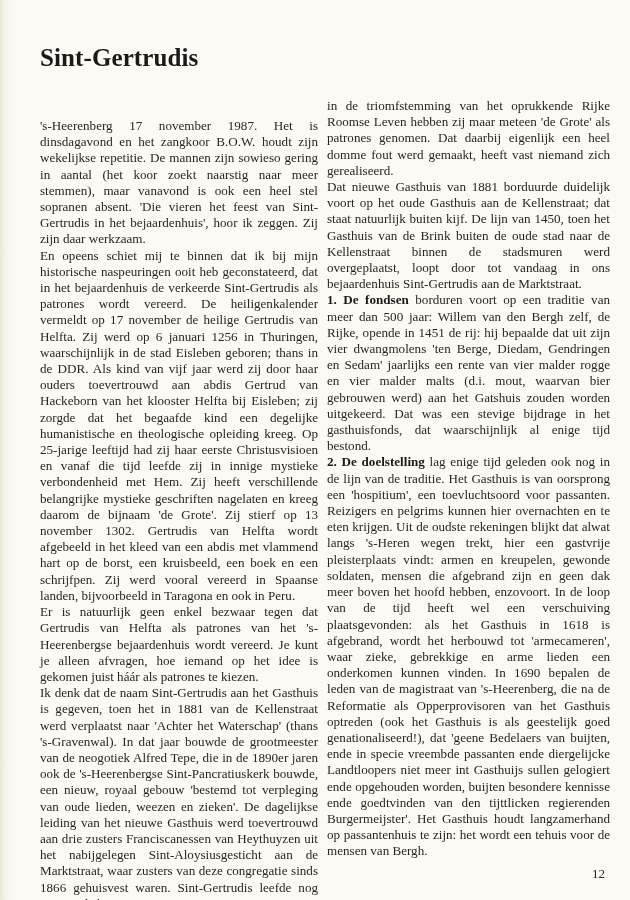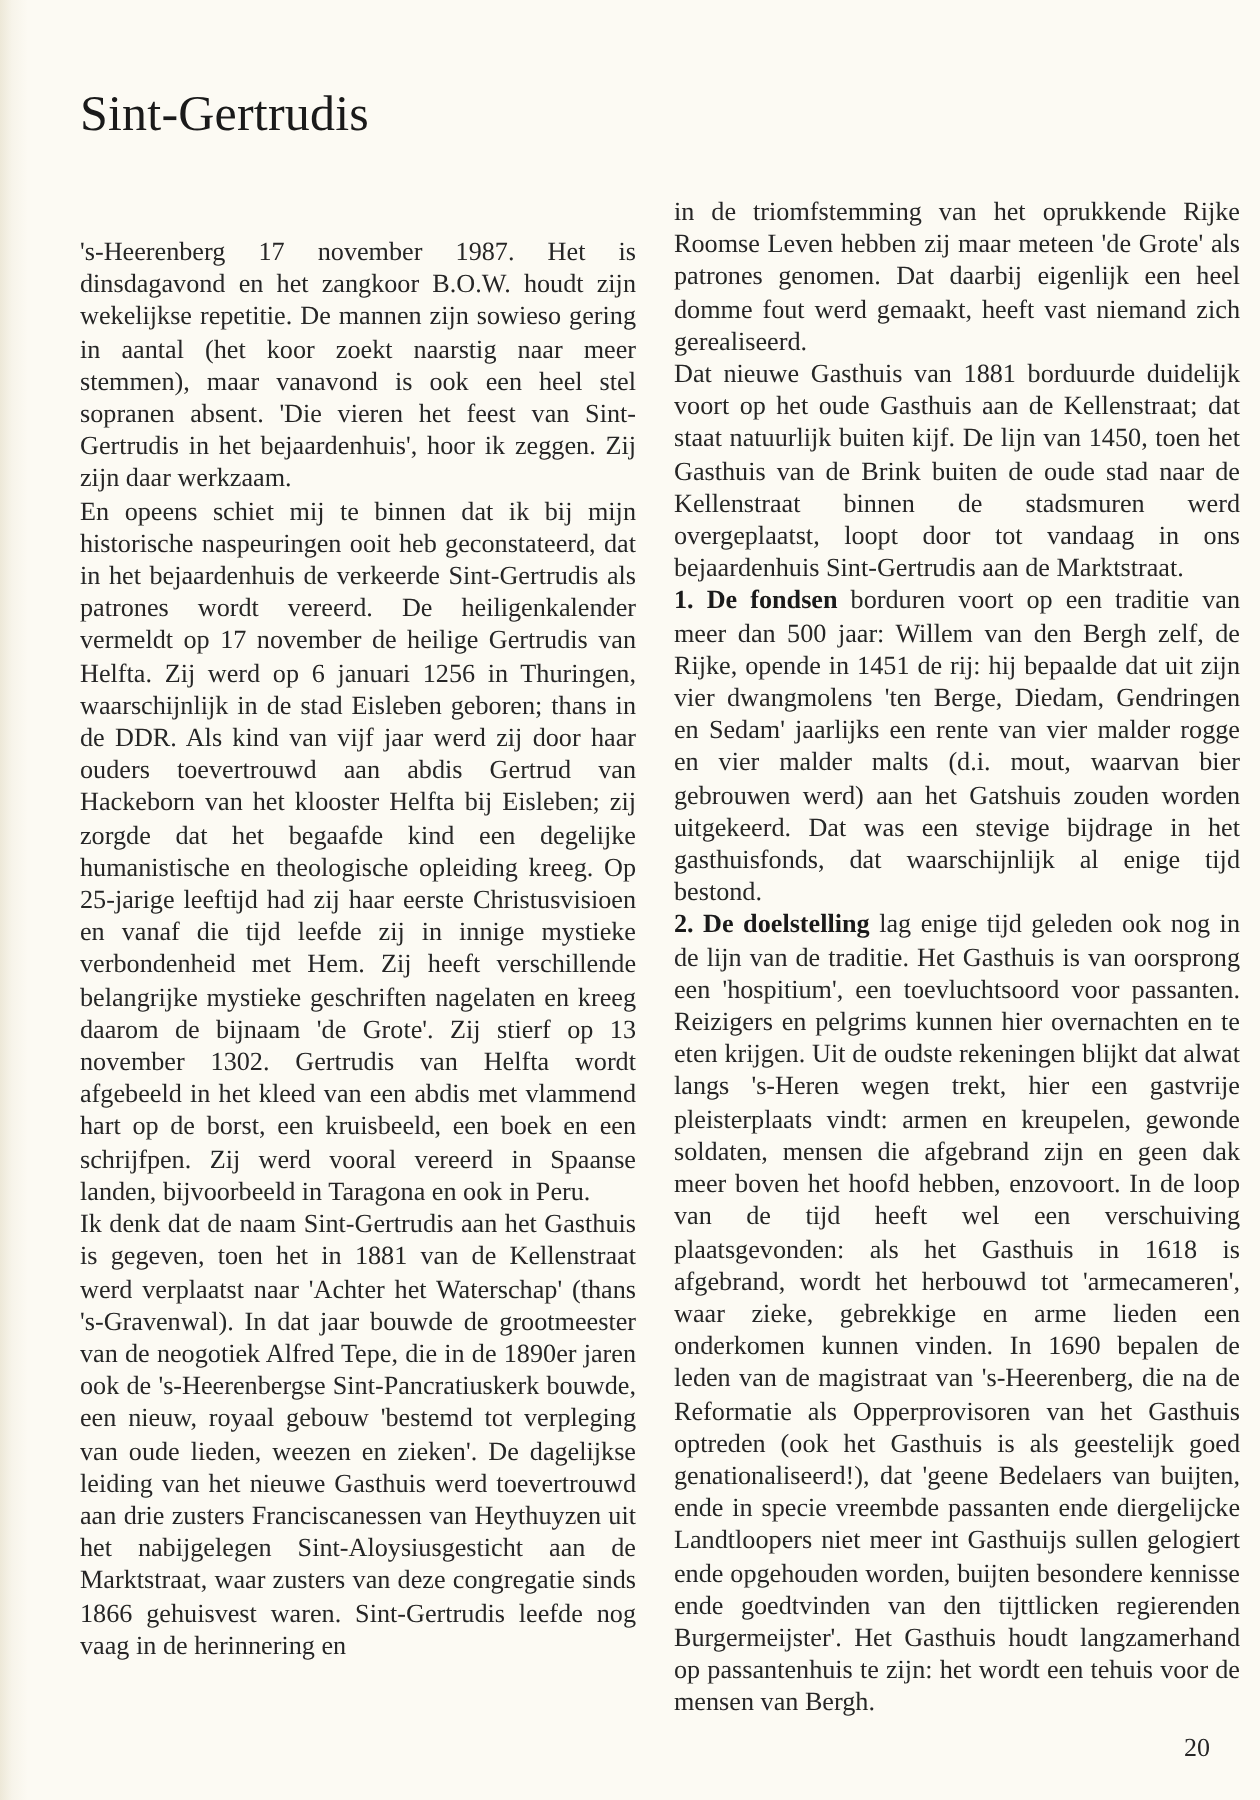--- a/index.html
+++ b/index.html
@@ -9,50 +9,51 @@
     font-family:"Liberation Serif", "DejaVu Serif", serif;
     color:#222;
     position:relative;
   }
   .page {
     position:absolute; left:0; top:0; width:630px; height:900px;
     background:linear-gradient(to right,#ede8d8 0px,#f7f4ea 6px,#fcfaf3 14px,#fcfaf3 100%);
   }
   .title {
     position:absolute; left:40px; top:44px;
-    font-size:25px; font-weight:normal; color:#1a1a1a;
+    font-size:25px; font-weight:bold; color:#1a1a1a;
     letter-spacing:0.1px;
   }
   .col {
     position:absolute; top:118px; width:278px;
     font-size:13.1px; line-height:16.2px;
     text-align:justify; color:#262626;
   }
   .col.left { left:40px; }
-  .col.right { left:337px; top:98px; width:283px; }
+  .col.right { left:327px; top:98px; width:283px; }
   .col p { margin:0; text-indent:0; }
   .col b { color:#1a1a1a; }
   .pagenum {
     position:absolute; left:592px; top:866px;
     font-size:13px; color:#262626;
   }
 </style>
 </head>
 <body>
 
 <div class="page">
   <div class="title">Sint-Gertrudis</div>
 
   <div class="col left">
     <p>'s-Heerenberg 17 november 1987. Het is dinsdagavond en het zangkoor B.O.W. houdt zijn wekelijkse repetitie. De mannen zijn sowieso gering in aantal (het koor zoekt naarstig naar meer stemmen), maar vanavond is ook een heel stel sopranen absent. 'Die vieren het feest van Sint-Gertrudis in het bejaardenhuis', hoor ik zeggen. Zij zijn daar werkzaam.</p>
     <p>En opeens schiet mij te binnen dat ik bij mijn historische naspeuringen ooit heb geconstateerd, dat in het bejaardenhuis de verkeerde Sint-Gertrudis als patrones wordt vereerd. De heiligenkalender vermeldt op 17 november de heilige Gertrudis van Helfta. Zij werd op 6 januari 1256 in Thuringen, waarschijnlijk in de stad Eisleben geboren; thans in de DDR. Als kind van vijf jaar werd zij door haar ouders toevertrouwd aan abdis Gertrud van Hackeborn van het klooster Helfta bij Eisleben; zij zorgde dat het begaafde kind een degelijke humanistische en theologische opleiding kreeg. Op 25-jarige leeftijd had zij haar eerste Christusvisioen en vanaf die tijd leefde zij in innige mystieke verbondenheid met Hem. Zij heeft verschillende belangrijke mystieke geschriften nagelaten en kreeg daarom de bijnaam 'de Grote'. Zij stierf op 13 november 1302. Gertrudis van Helfta wordt afgebeeld in het kleed van een abdis met vlammend hart op de borst, een kruisbeeld, een boek en een schrijfpen. Zij werd vooral vereerd in Spaanse landen, bijvoorbeeld in Taragona en ook in Peru.</p>
+    <p>Er is natuurlijk geen enkel bezwaar tegen dat Gertrudis van Helfta als patrones van het 's-Heerenbergse bejaardenhuis wordt vereerd. Je kunt je alleen afvragen, hoe iemand op het idee is gekomen juist háár als patrones te kiezen.</p>
     <p>Ik denk dat de naam Sint-Gertrudis aan het Gasthuis is gegeven, toen het in 1881 van de Kellenstraat werd verplaatst naar 'Achter het Waterschap' (thans 's-Gravenwal). In dat jaar bouwde de grootmeester van de neogotiek Alfred Tepe, die in de 1890er jaren ook de 's-Heerenbergse Sint-Pancratiuskerk bouwde, een nieuw, royaal gebouw 'bestemd tot verpleging van oude lieden, weezen en zieken'. De dagelijkse leiding van het nieuwe Gasthuis werd toevertrouwd aan drie zusters Franciscanessen van Heythuyzen uit het nabijgelegen Sint-Aloysiusgesticht aan de Marktstraat, waar zusters van deze congregatie sinds 1866 gehuisvest waren. Sint-Gertrudis leefde nog vaag in de herinnering en</p>
   </div>
 
   <div class="col right">
     <p>in de triomfstemming van het oprukkende Rijke Roomse Leven hebben zij maar meteen 'de Grote' als patrones genomen. Dat daarbij eigenlijk een heel domme fout werd gemaakt, heeft vast niemand zich gerealiseerd.</p>
     <p>Dat nieuwe Gasthuis van 1881 borduurde duidelijk voort op het oude Gasthuis aan de Kellenstraat; dat staat natuurlijk buiten kijf. De lijn van 1450, toen het Gasthuis van de Brink buiten de oude stad naar de Kellenstraat binnen de stadsmuren werd overgeplaatst, loopt door tot vandaag in ons bejaardenhuis Sint-Gertrudis aan de Marktstraat.</p>
     <p><b>1. De fondsen</b><span> borduren voort op een traditie van meer dan 500 jaar: Willem van den Bergh zelf, de Rijke, opende in 1451 de rij: hij bepaalde dat uit zijn vier dwangmolens 'ten Berge, Diedam, Gendringen en Sedam' jaarlijks een rente van vier malder rogge en vier malder malts (d.i. mout, waarvan bier gebrouwen werd) aan het Gatshuis zouden worden uitgekeerd. Dat was een stevige bijdrage in het gasthuisfonds, dat waarschijnlijk al enige tijd bestond.</span></p>
     <p><b>2. De doelstelling</b><span> lag enige tijd geleden ook nog in de lijn van de traditie. Het Gasthuis is van oorsprong een 'hospitium', een toevluchtsoord voor passanten. Reizigers en pelgrims kunnen hier overnachten en te eten krijgen. Uit de oudste rekeningen blijkt dat alwat langs 's-Heren wegen trekt, hier een gastvrije pleisterplaats vindt: armen en kreupelen, gewonde soldaten, mensen die afgebrand zijn en geen dak meer boven het hoofd hebben, enzovoort. In de loop van de tijd heeft wel een verschuiving plaatsgevonden: als het Gasthuis in 1618 is afgebrand, wordt het herbouwd tot 'armecameren', waar zieke, gebrekkige en arme lieden een onderkomen kunnen vinden. In 1690 bepalen de leden van de magistraat van 's-Heerenberg, die na de Reformatie als Opperprovisoren van het Gasthuis optreden (ook het Gasthuis is als geestelijk goed genationaliseerd!), dat 'geene Bedelaers van buijten, ende in specie vreembde passanten ende diergelijcke Landtloopers niet meer int Gasthuijs sullen gelogiert ende opgehouden worden, buijten besondere kennisse ende goedtvinden van den tijttlicken regierenden Burgermeijster'. Het Gasthuis houdt langzamerhand op passantenhuis te zijn: het wordt een tehuis voor de mensen van Bergh.</span></p>
   </div>
 
-  <div class="pagenum">20</div>
+  <div class="pagenum">12</div>
 </div>
 
 </body></html>

